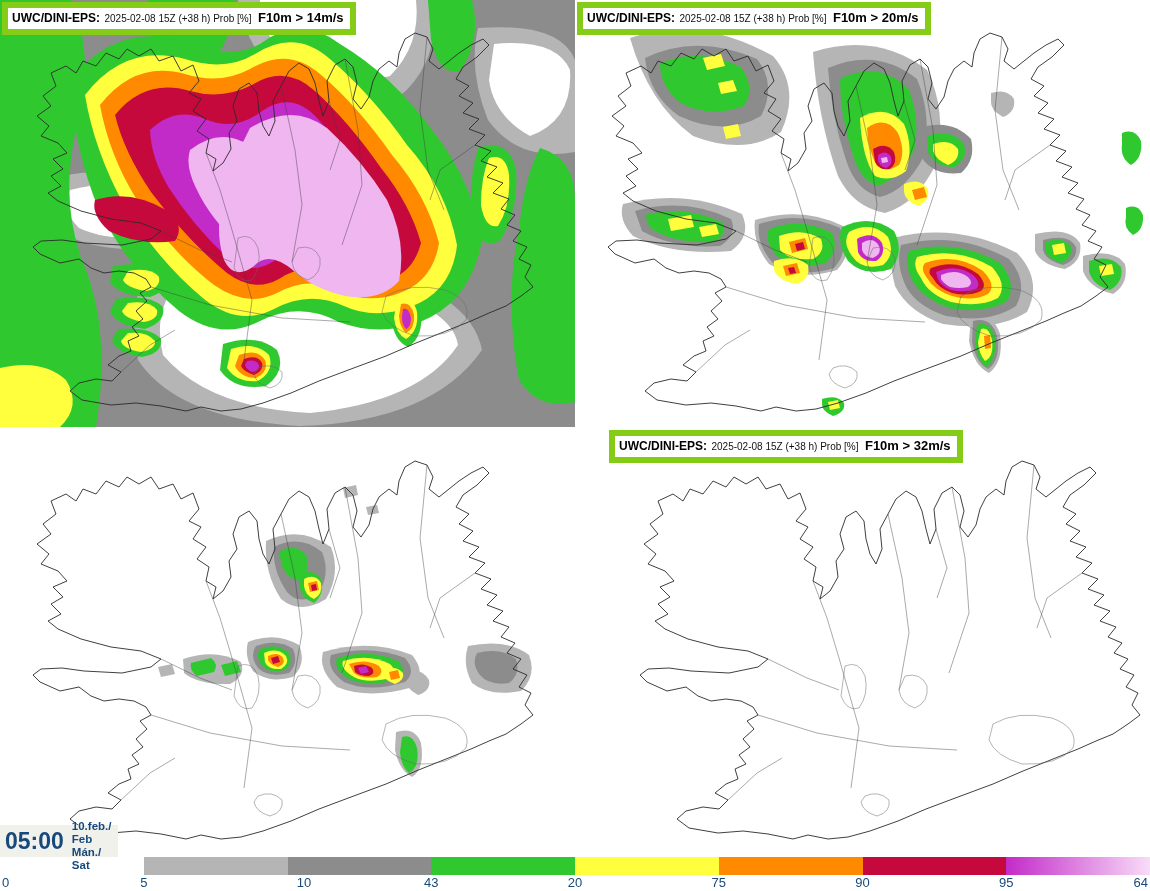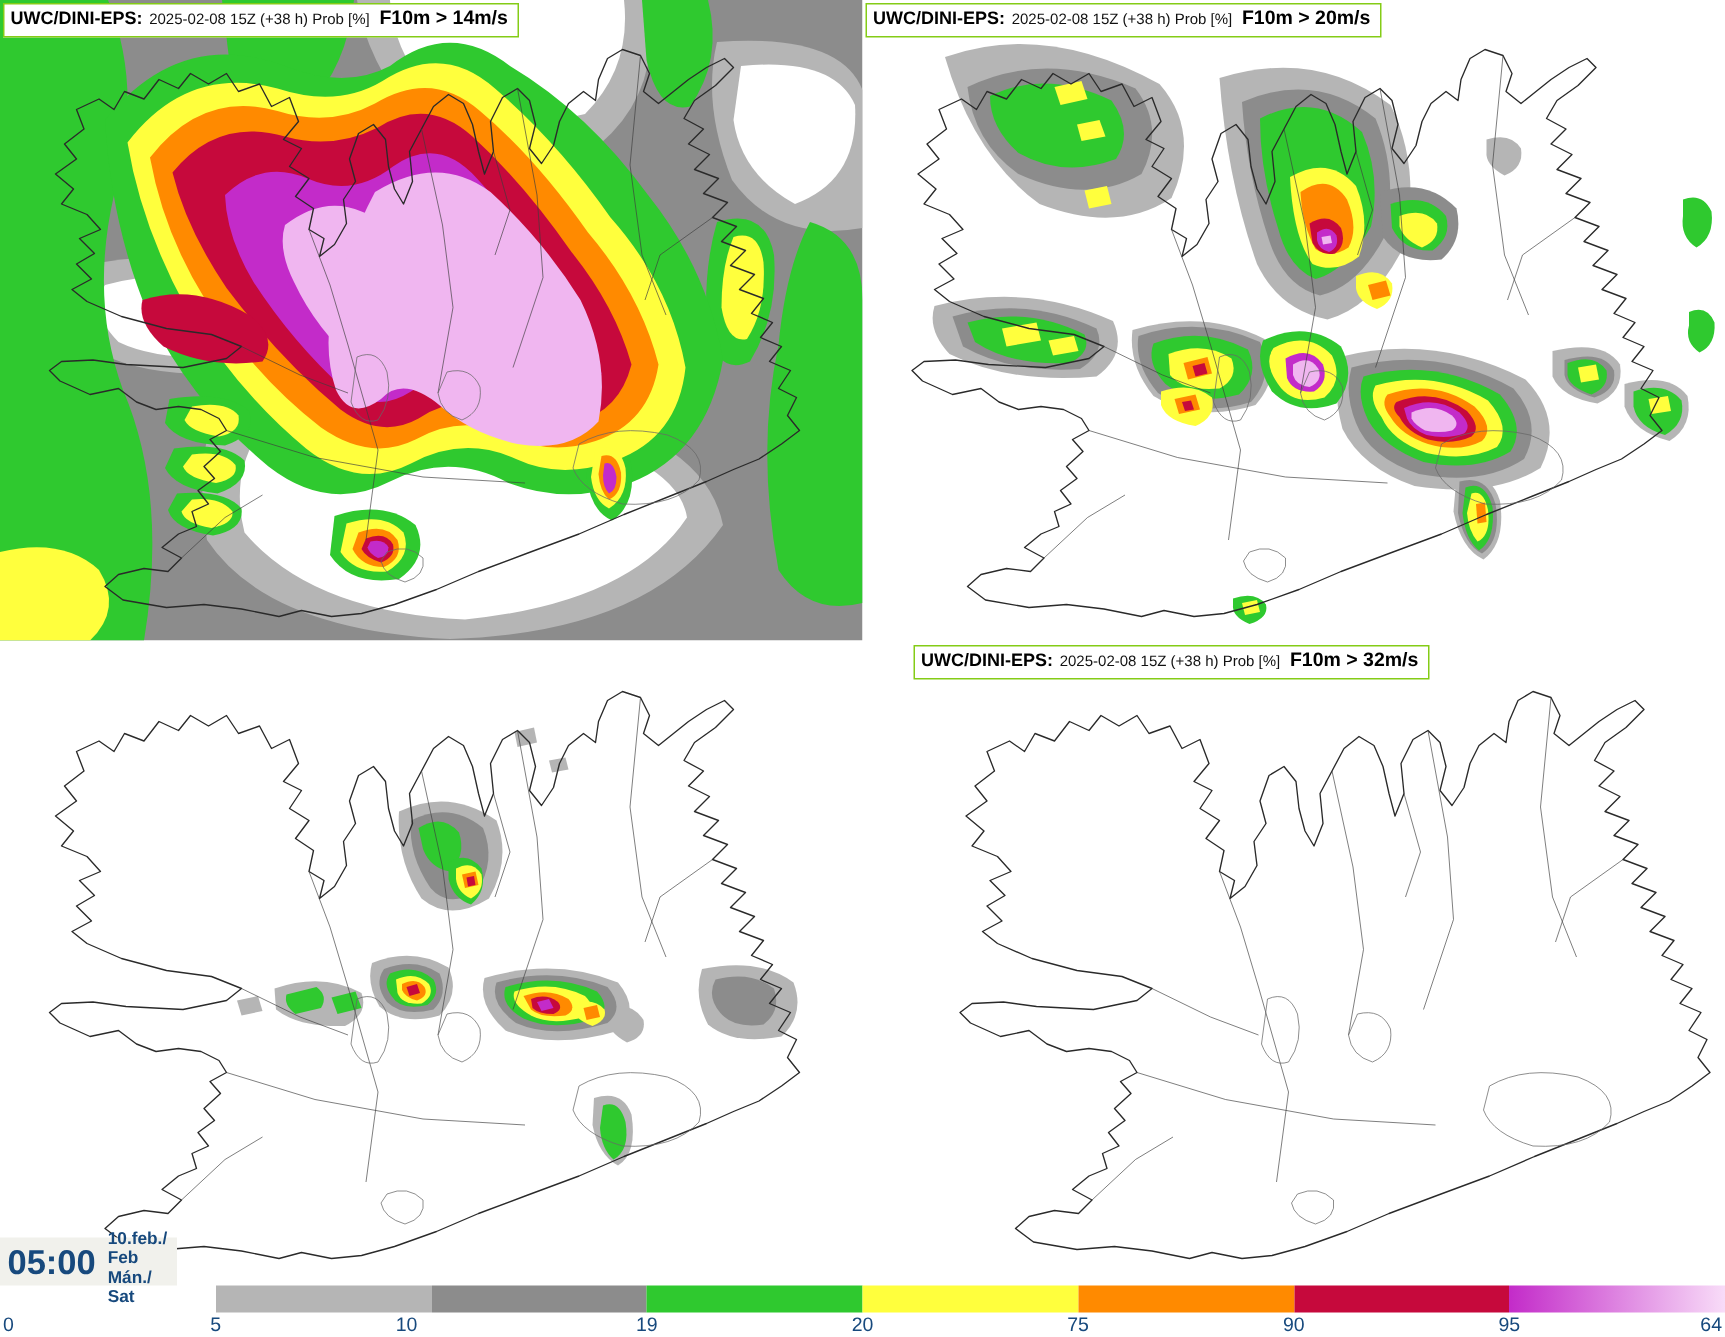--- a/index.html
+++ b/index.html
@@ -2,21 +2,21 @@
 <html style="--gray-light: #b5b5b5; --gray-dark: #8c8c8c; --green: #2fc92f; --yellow: #ffff3d; --orange: #ff8a00; --crimson: #c6093c; --magenta: #c32bc9; --pink: #f0b6f0; --pink-light: #f8dcf8; --navy: #17497d;"><head>
 <meta charset="utf-8">
 <style>
   html,body{margin:0;padding:0;background:#fff;}
   .stage{position:relative;width:1150px;height:891px;background:#fff;overflow:hidden;
          font-family:"Liberation Sans",sans-serif;}
   .panel{position:absolute;width:575px;height:427px;}
   .panel svg{position:absolute;left:0;top:0;display:block;}
   #panel-14{left:0;top:0;} #panel-20{left:575px;top:0;}
   #panel-25{left:0;top:428px;} #panel-32{left:575px;top:428px;margin-left:32px;}
-  .ptitle{position:absolute;top:2px;left:2px;background:#fff;border:1px solid #84cc16;
+  .ptitle{position:absolute;top:2px;left:2px;background:#fff;border:6px solid #84cc16;
           padding:2px 6px 3px 4px;white-space:nowrap;z-index:5;line-height:14px;}
   .ptitle .model{font-weight:bold;font-size:12px;color:#000;}
   .ptitle .meta{font-size:10px;color:#111;}
   .ptitle .thr{font-weight:bold;font-size:13px;color:#000;margin-left:2px;}
   
   .f-wht{fill:#ffffff;} .f-glt{fill:var(--gray-light);} .f-gdk{fill:var(--gray-dark);}
   .f-grn{fill:var(--green);} .f-yel{fill:var(--yellow);} .f-org{fill:var(--orange);}
   .f-crm{fill:var(--crimson);} .f-mag{fill:var(--magenta);} .f-pnk{fill:var(--pink);}
   .coast{fill:none;stroke:#2a2a2a;stroke-width:0.9;stroke-linejoin:round;}
   .inner{fill:none;stroke:#3c3c3c;stroke-width:0.55;opacity:0.8;}
@@ -257,21 +257,21 @@
     <div class="seg seg-2"></div>
     <div class="seg seg-3"></div>
     <div class="seg seg-4"></div>
     <div class="seg seg-5"></div>
     <div class="seg seg-6"></div>
     <div class="seg seg-7"></div>
   </div>
   <div class="cb-labels">
     <span class="cb-label first" style="left:2px">0</span>
     <span class="cb-label" style="left:143.75px">5</span>
-    <span class="cb-label" style="left:271px">10</span>
-    <span class="cb-label" style="left:431.25px">19</span>
+    <span class="cb-label" style="left:304px">10</span>
+    <span class="cb-label" style="left:431.25px">43</span>
     <span class="cb-label" style="left:575px">20</span>
     <span class="cb-label" style="left:718.75px">75</span>
     <span class="cb-label" style="left:862.5px">90</span>
     <span class="cb-label" style="left:1006.25px">95</span>
     <span class="cb-label last">64</span>
   </div>
 </div>
 
 </body></html>

